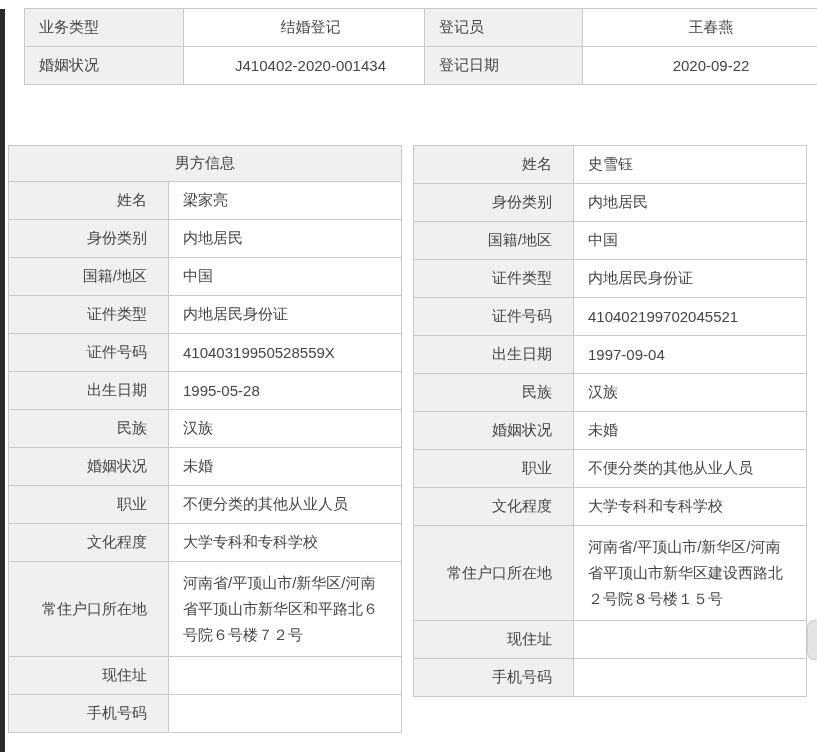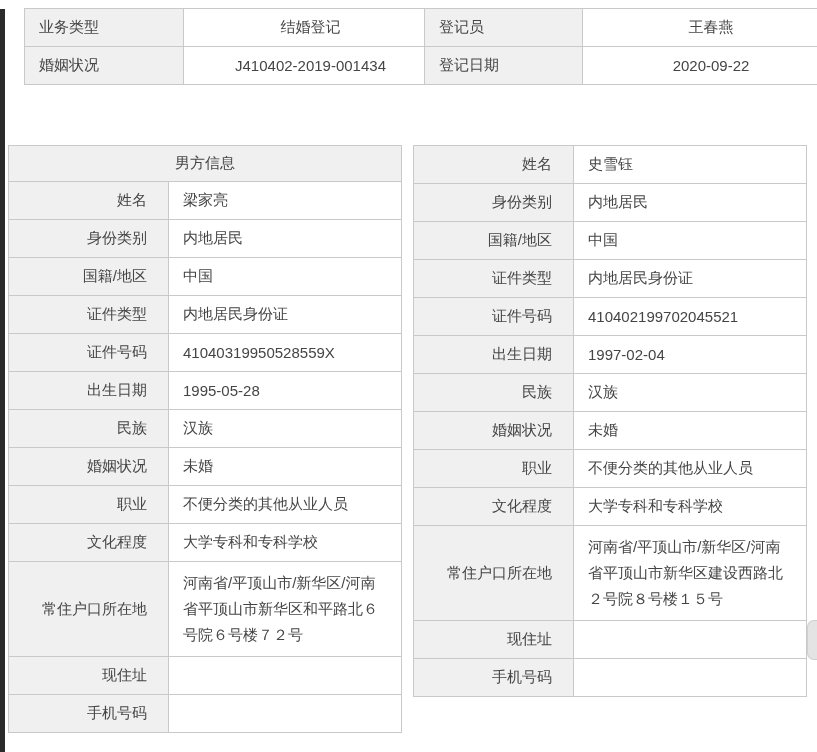--- a/index.html
+++ b/index.html
@@ -95,21 +95,21 @@
     </colgroup>
   <tbody>
       <tr>
     <td class="lbl">业务类型</td>
     <td class="val">结婚登记</td>
     <td class="lbl">登记员</td>
     <td class="val">王春燕</td>
   </tr>
   <tr>
     <td class="lbl">婚姻状况</td>
-    <td class="val">J410402-2019-001434</td>
+    <td class="val">J410402-2020-001434</td>
     <td class="lbl">登记日期</td>
     <td class="val">2020-09-22</td>
   </tr>
 </tbody>
   </table>
 
 <table class="person-table male-table">
   <colgroup>
       <col style="width:160px">
       <col style="width:233px">
@@ -194,21 +194,21 @@
   <tr>
     <td class="lbl">证件类型</td>
     <td class="val">内地居民身份证</td>
   </tr>
   <tr>
     <td class="lbl">证件号码</td>
     <td class="val">410402199702045521</td>
   </tr>
   <tr>
     <td class="lbl">出生日期</td>
-    <td class="val">1997-02-04</td>
+    <td class="val">1997-09-04</td>
   </tr>
   <tr>
     <td class="lbl">民族</td>
     <td class="val">汉族</td>
   </tr>
   <tr>
     <td class="lbl">婚姻状况</td>
     <td class="val">未婚</td>
   </tr>
   <tr>

